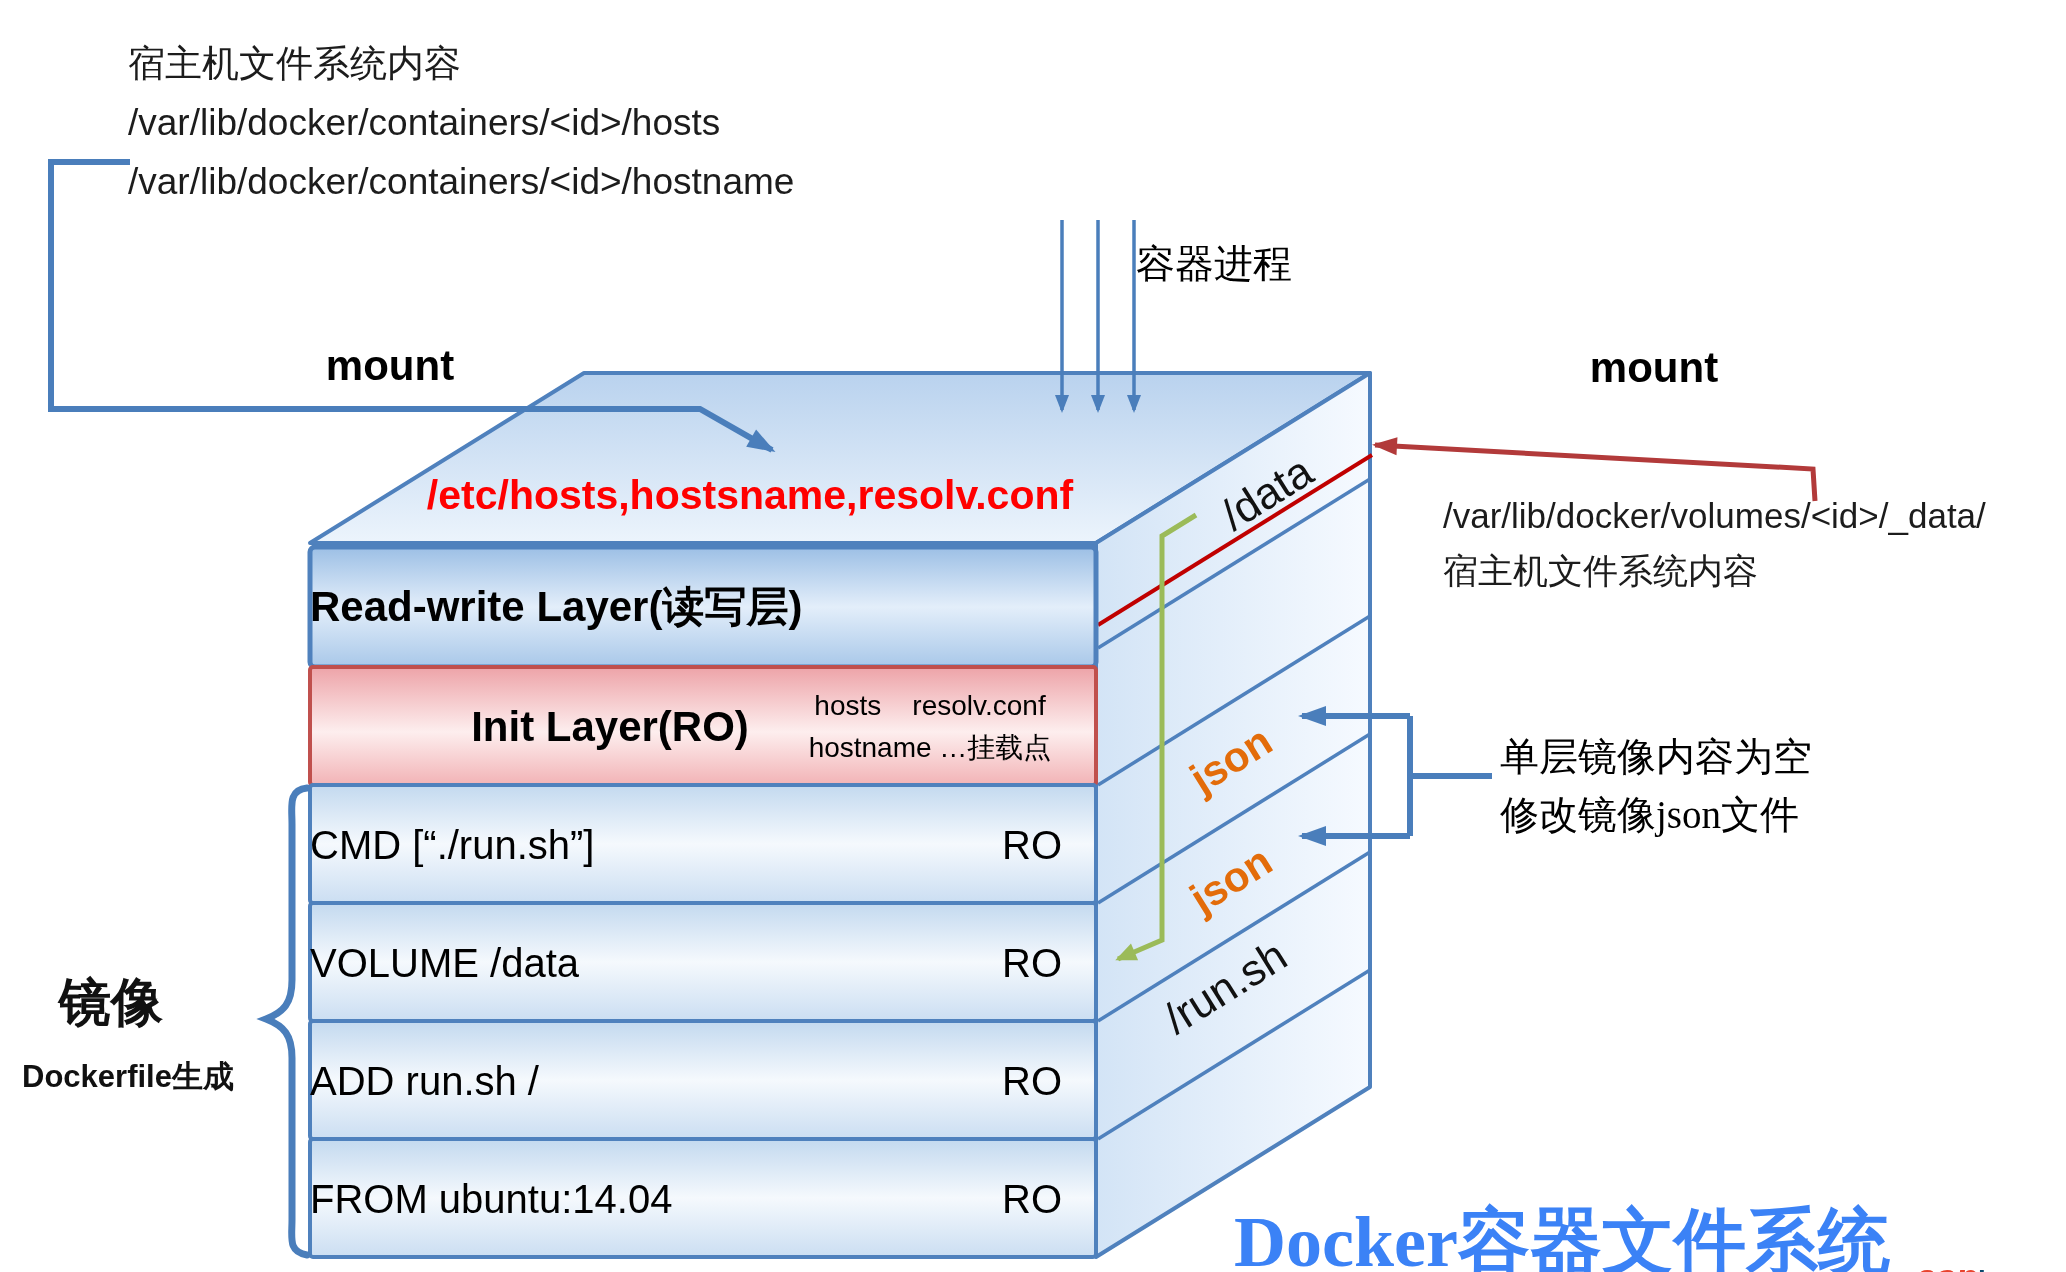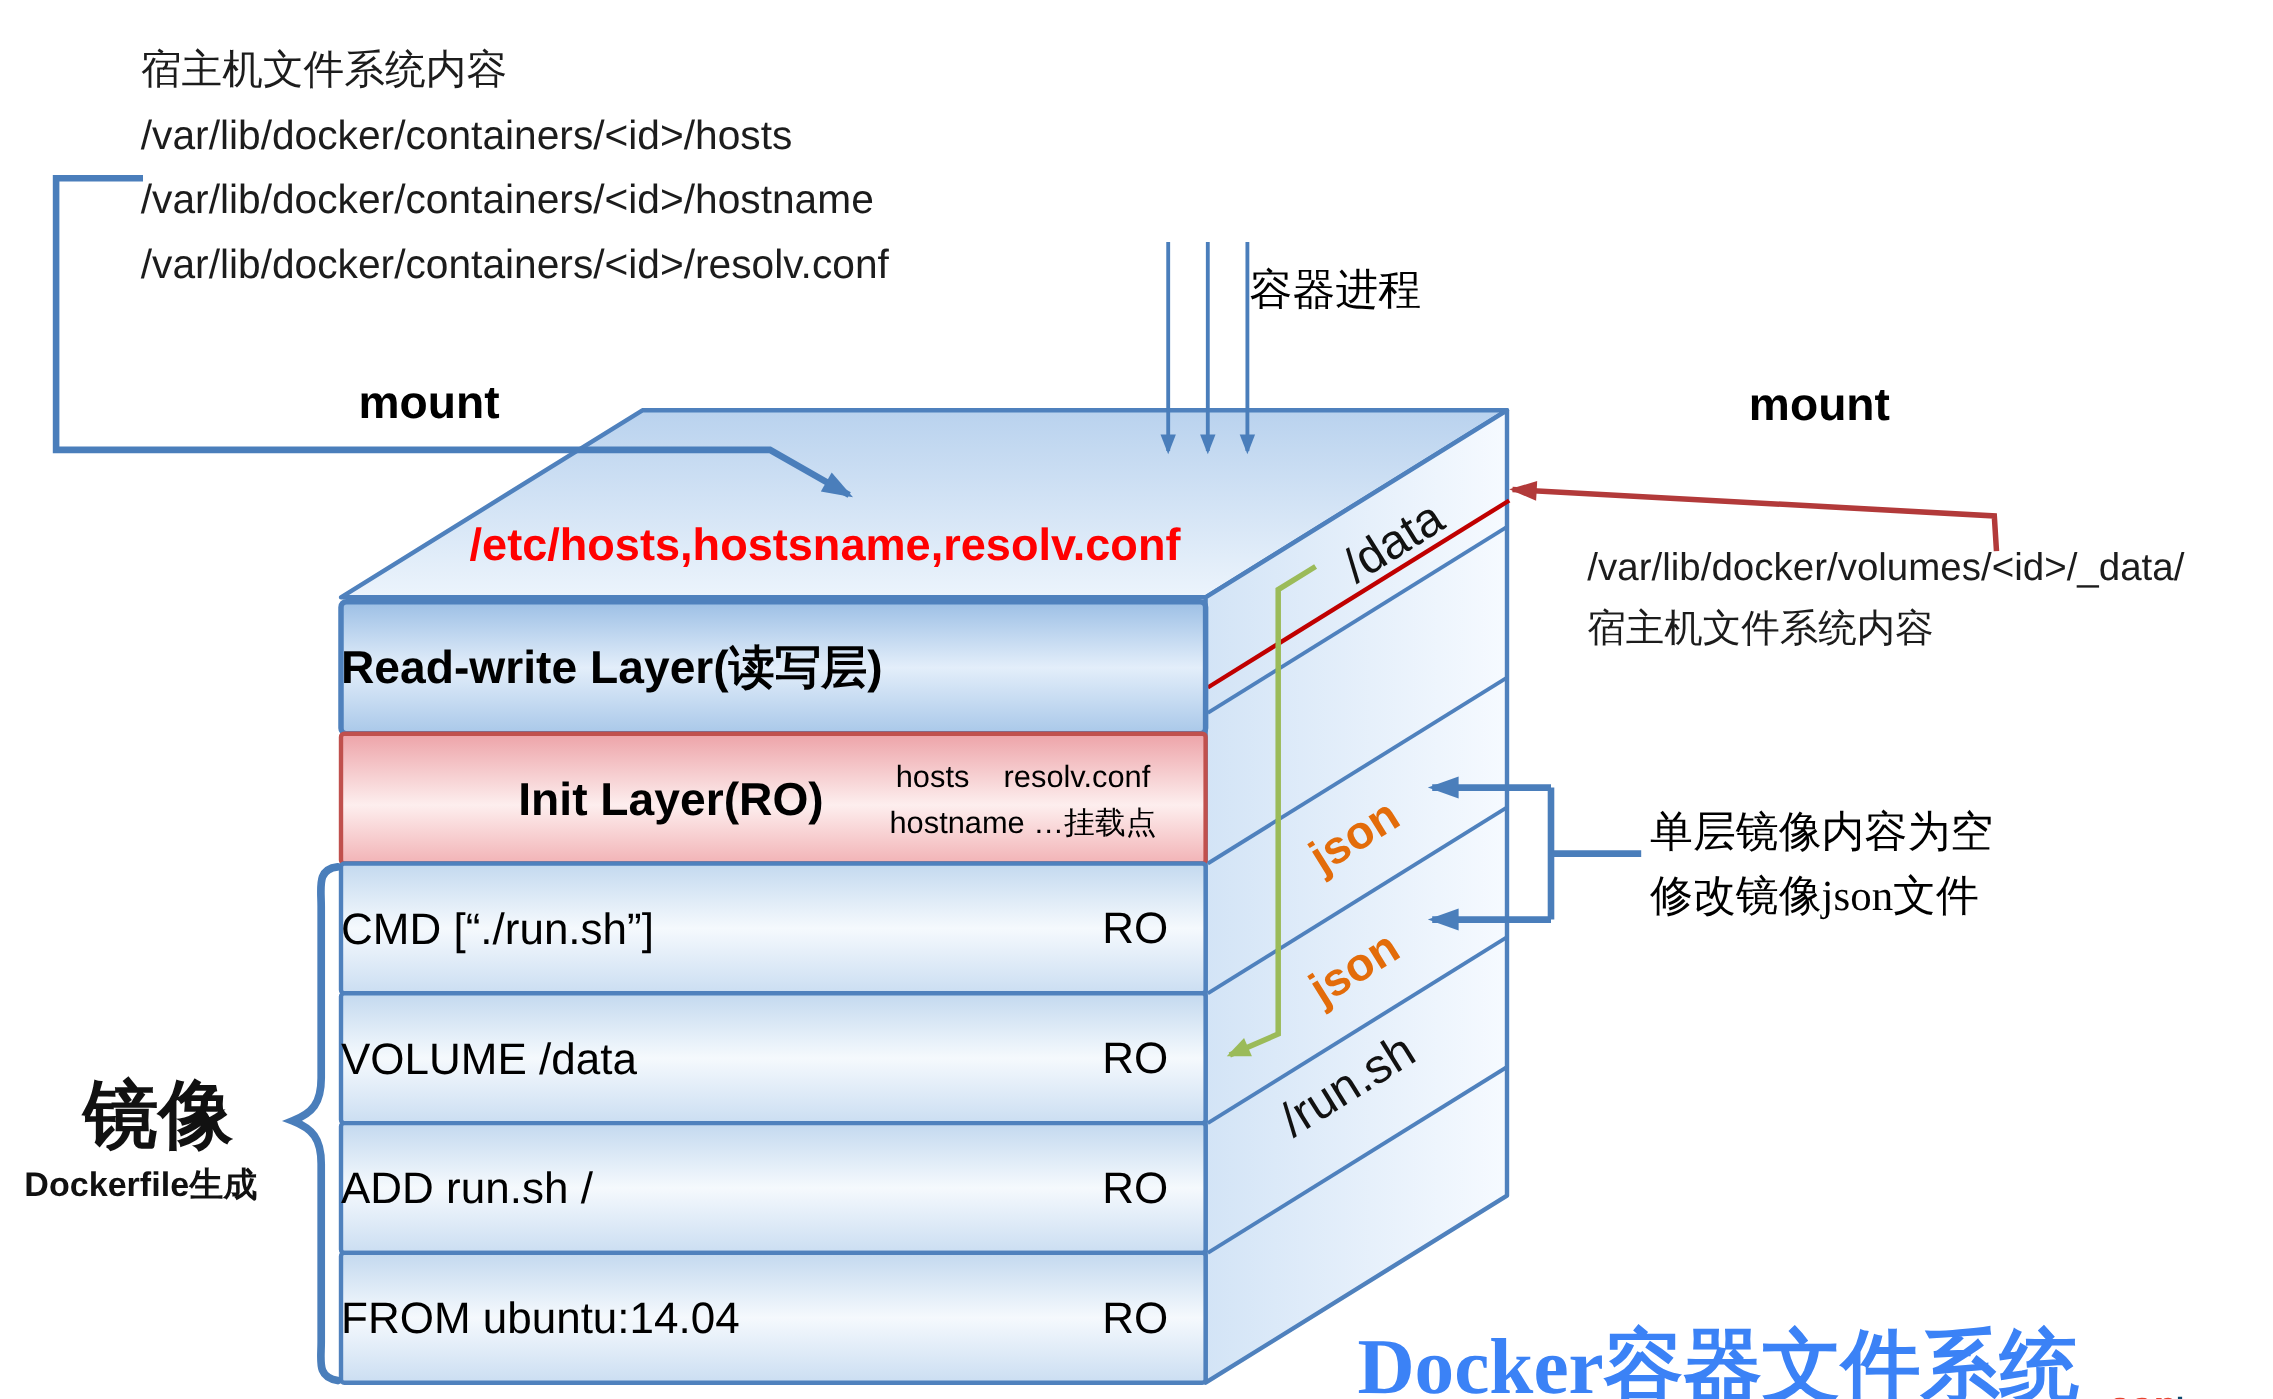--- a/index.html
+++ b/index.html
@@ -32,22 +32,22 @@
                 text-align:center; font-weight:normal; }
   .init-notes div { white-space:pre; }
 
   .side-label { position:absolute; transform:rotate(-32deg); transform-origin:center;
                 font-size:44px; color:#111; }
   .side-label.json { color:#e36c0a; font-weight:bold; font-size:42px; }
 
   .vol-mount { left:1443px; top:460px; font-size:35px; line-height:56px; color:#1c1c1c; }
   .json-note { left:1500px; top:700px; font-size:39px; line-height:58px; color:#000; }
 
-  .img-title { left:64px; top:940px; width:160px; text-align:center;
-               font-size:68px; font-weight:bold; }
+  .img-title { left:31px; top:940px; width:160px; text-align:center;
+               font-size:52px; font-weight:bold; }
   .img-sub   { left:0px; top:1028px; width:256px; text-align:center;
                font-size:31px; font-weight:bold; }
 
   .big-title { left:1234px; top:1166px; font-family:"Liberation Serif", serif;
                font-weight:bold; font-size:72px; color:#3b82f6; white-space:nowrap; }
 
   .watermark { left:1916px; top:1232px; width:150px; line-height:1; }
   .wm-asp { color:#e8432d; font-weight:bold; font-style:italic; font-size:36px; }
   .wm-ku  { color:#0c4a6e; font-weight:bold; font-size:28px; }
   .wm-com { color:#9a9a9a; font-size:16px; }
@@ -132,21 +132,20 @@
       <line x1="1410" y1="748" x2="1492" y2="748"></line>
     </g>
 
     <path d="M307,760 C288,762 292,778 292,796 L292,952 C292,975 284,984 266,991 C284,998 292,1007 292,1030 L292,1192 C292,1210 288,1224 307,1227" fill="none" stroke="#4a7ebb" stroke-width="7" stroke-linecap="round"></path>
   </svg>
 
   <div class="abs hostfiles">
     <div class="cjk">宿主机文件系统内容</div>
     <div>/var/lib/docker/containers/&lt;id&gt;/hosts</div>
     <div>/var/lib/docker/containers/&lt;id&gt;/hostname</div>
-    <div>/var/lib/docker/containers/&lt;id&gt;/resolv.conf</div>
   </div>
 
   <div class="abs mount" style="left:310px;top:314px;">mount</div>
   <div class="abs mount" style="left:1574px;top:316px;">mount</div>
 
   <div class="abs proc-note cjk">
     <div>容器进程</div>
   </div>
 
   <div class="abs red-label">/etc/hosts,hostsname,resolv.conf</div>

